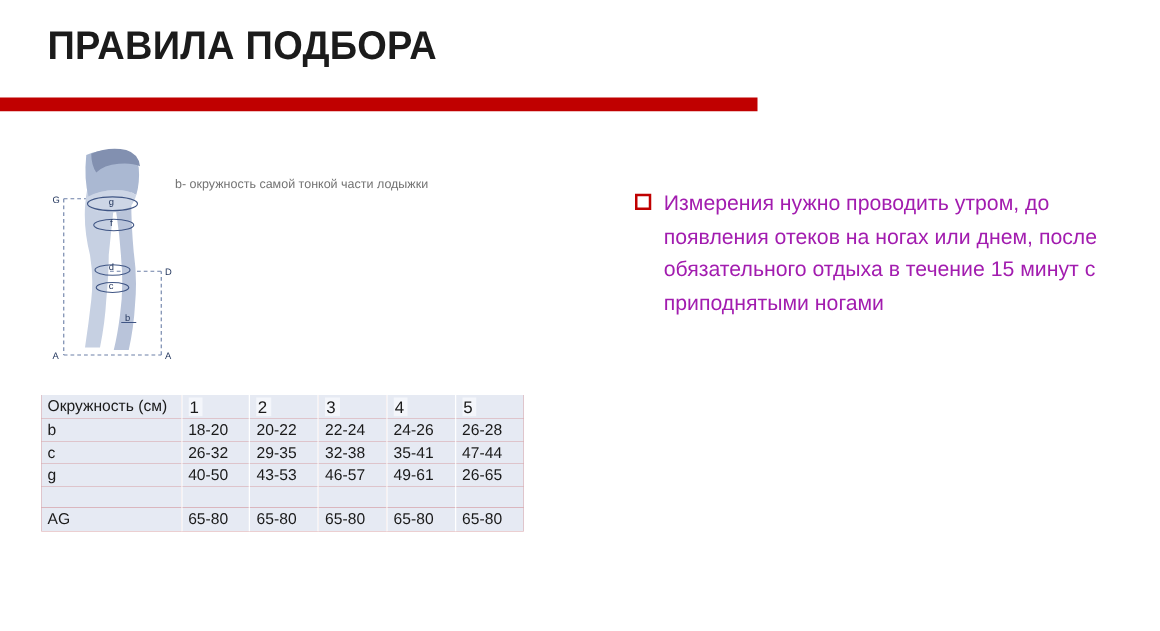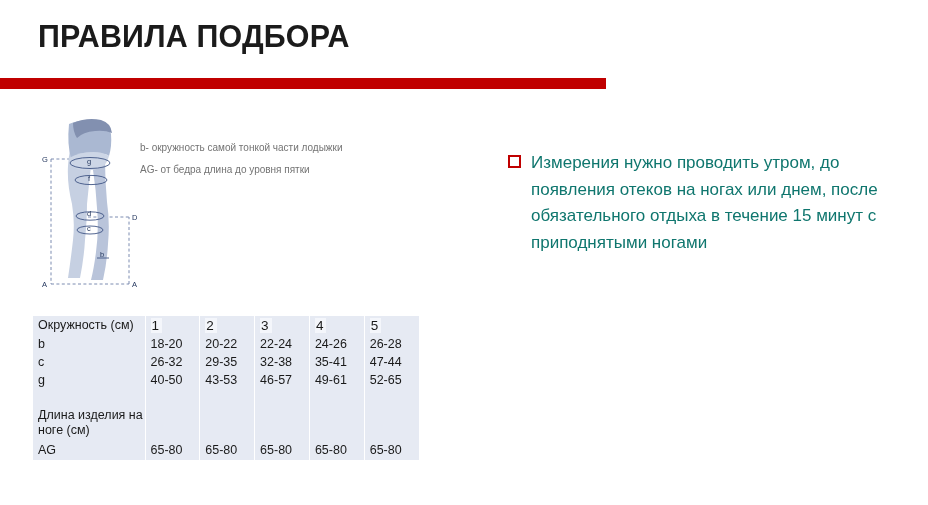--- a/index.html
+++ b/index.html
@@ -76,21 +76,21 @@
     position: absolute;
     left: 508px;
     top: 150px;
     width: 398px;
   }
   .bullet-row {
     position: relative;
     padding-left: 23px;
     font-size: 17px;
     line-height: 26.5px;
-    color: #0f766e;
+    color: #a21caf;
   }
   .bullet-marker {
     position: absolute;
     left: 0px;
     top: 5px;
     width: 9px;
     height: 9px;
     border: 2.5px solid #c00000;
     background: #ffffff;
     box-sizing: content-box;
@@ -188,21 +188,20 @@
         <text x="9" y="50">G</text>
         <text x="99" y="108">D</text>
         <text x="9" y="175">A</text>
         <text x="99" y="175">A</text>
       </g>
     </svg>
   </div>
 
   <div class="key-text">
     <div class="key-line">b- окружность самой тонкой части лодыжки</div>
-    <div class="key-line">AG- от бедра длина до уровня пятки</div>
   </div>
 
   <div class="bullet-block">
     <div class="bullet-row">
       <span class="bullet-marker"></span>
       <span> Измерения нужно проводить утром, до появления отеков на ногах или днем, после обязательного отдыха в течение 15 минут с приподнятыми ногами</span>
     </div>
   </div>
 
   <table class="size-table">
@@ -241,40 +240,32 @@
         <td>35-41</td>
         <td>47-44</td>
       </tr>
 
       <tr>
         <td class="lbl">g</td>
         <td>40-50</td>
         <td>43-53</td>
         <td>46-57</td>
         <td>49-61</td>
-        <td>52-65</td>
+        <td>26-65</td>
       </tr>
 
       <tr class="row-spacer">
         <td class="lbl"></td>
         <td></td>
         <td></td>
         <td></td>
         <td></td>
         <td></td>
       </tr>
 
-      <tr class="row-tall">
-        <td class="lbl wrap-label">Длина изделия на ноге (см)</td>
-        <td></td>
-        <td></td>
-        <td></td>
-        <td></td>
-        <td></td>
-      </tr>
 
       <tr class="row-last">
         <td class="lbl">AG</td>
         <td>65-80</td>
         <td>65-80</td>
         <td>65-80</td>
         <td>65-80</td>
         <td>65-80</td>
       </tr>
     </tbody>

